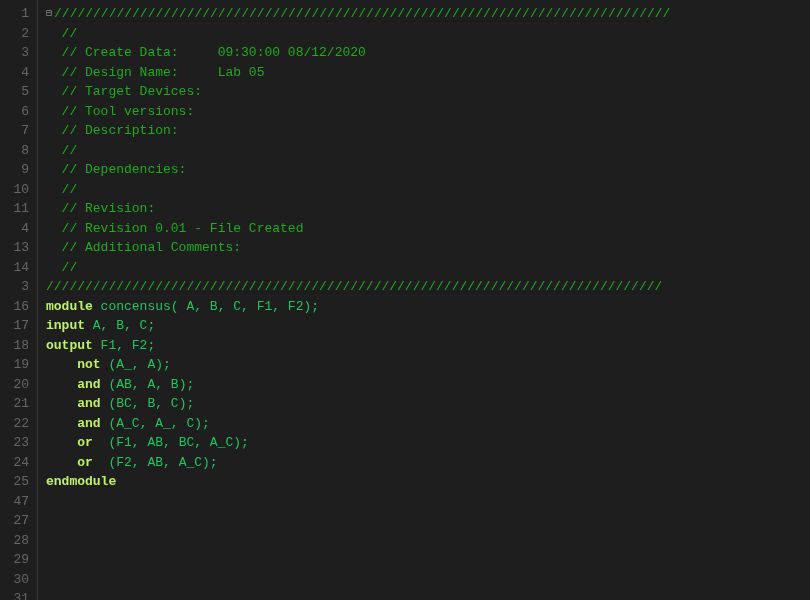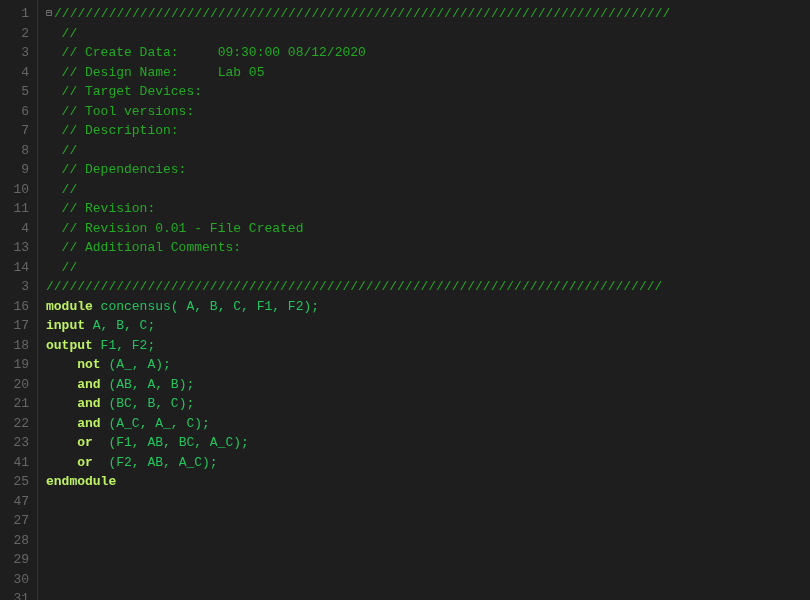--- a/index.html
+++ b/index.html
@@ -105,21 +105,21 @@
         <span class="line-number">14</span>
         <span class="line-number">3</span>
         <span class="line-number">16</span>
         <span class="line-number">17</span>
         <span class="line-number">18</span>
         <span class="line-number">19</span>
         <span class="line-number">20</span>
         <span class="line-number">21</span>
         <span class="line-number">22</span>
         <span class="line-number">23</span>
-        <span class="line-number">41</span>
+        <span class="line-number">24</span>
         <span class="line-number">25</span>
         <span class="line-number">47</span>
         <span class="line-number">27</span>
         <span class="line-number">28</span>
         <span class="line-number">29</span>
         <span class="line-number">30</span>
         <span class="line-number">31</span>
       </div>
     <div class="code-content" id="code-content">
         <div class="code-line"><span class="fold-icon">⊟</span><span class="comment">///////////////////////////////////////////////////////////////////////////////</span></div>

